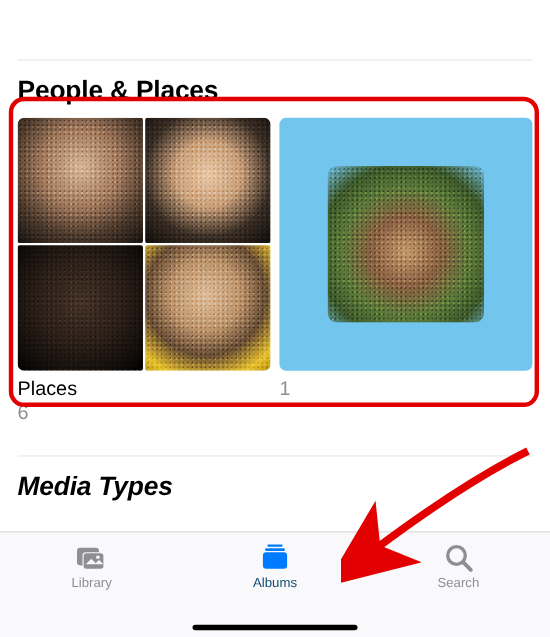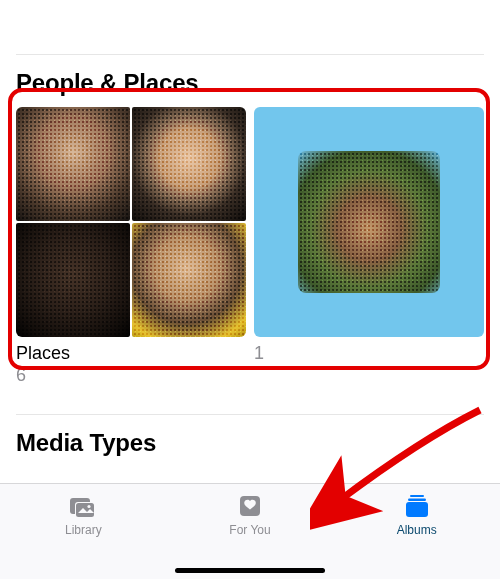--- a/index.html
+++ b/index.html
@@ -183,21 +183,21 @@
     <div class="album">
       <div class="album-thumb places-thumb">
         <div class="places-cluster noise"></div>
       </div>
       <div class="album-count">1</div>
     </div>
   </div>
 
   <div class="hr" style="margin-top:28px;"></div>
 
-  <h2 class="section-title media-types-title" style="margin-top:0;">Media Types</h2>
+  <h2 class="section-title media-types-title" style="margin-top:0;font-style:italic;">Media Types</h2>
 </div>
 
 <div class="highlight-box"></div>
 
 <svg class="arrow" style="left:310px; top:400px;" width="190" height="130" viewBox="0 0 190 130">
   <defs>
     <marker id="ah" markerWidth="14" markerHeight="14" refX="4" refY="5" orient="auto">
       <path d="M0,0 L12,5 L0,10 L3,5 Z" fill="#e30000"></path>
     </marker>
   </defs>
@@ -209,32 +209,32 @@
     <svg viewBox="0 0 30 28">
       <rect x="2" y="6" width="20" height="16" rx="3" fill="#8e8e93"></rect>
       <rect x="7" y="10" width="20" height="16" rx="3" fill="#f9f9fb"></rect>
       <rect x="8" y="11" width="18" height="14" rx="2.5" fill="#8e8e93"></rect>
       <path d="M10 21 L15 16 L19 20 L22 17 L26 21 Z" fill="#f9f9fb"></path>
       <circle cx="21" cy="14.5" r="1.6" fill="#f9f9fb"></circle>
     </svg>
     <span class="lbl">Library</span>
   </div>
 
-  <div class="tab">
-    <svg viewBox="0 0 30 28">
-      <rect x="5" y="4" width="20" height="20" rx="4" fill="#8e8e93"></rect>
-      <path d="M15 9 c-1.6-2.4-5.8-1.3-5.8 2 0 2.3 2.8 4.2 5.8 6.5 3-2.3 5.8-4.2 5.8-6.5 0-3.3-4.2-4.4-5.8-2z" fill="#f9f9fb"></path>
-    </svg>
-    <span class="lbl">For You</span>
-  </div>
 
   <div class="tab active">
     <svg viewBox="0 0 30 28">
       <rect x="8" y="3" width="14" height="2" rx="1" fill="#007aff"></rect>
       <rect x="6" y="6.5" width="18" height="2.5" rx="1.2" fill="#007aff"></rect>
       <rect x="4" y="10" width="22" height="15" rx="3" fill="#007aff"></rect>
     </svg>
     <span class="lbl">Albums</span>
   </div>
 
+  <div class="tab">
+    <svg viewBox="0 0 30 28">
+      <circle cx="13" cy="13" r="8" fill="none" stroke="#8e8e93" stroke-width="3"></circle>
+      <line x1="19" y1="19" x2="26" y2="26" stroke="#8e8e93" stroke-width="3.5" stroke-linecap="round"></line>
+    </svg>
+    <span class="lbl">Search</span>
+  </div>
 
   <div class="home-indicator"></div>
 </div>
 
 </body></html>

